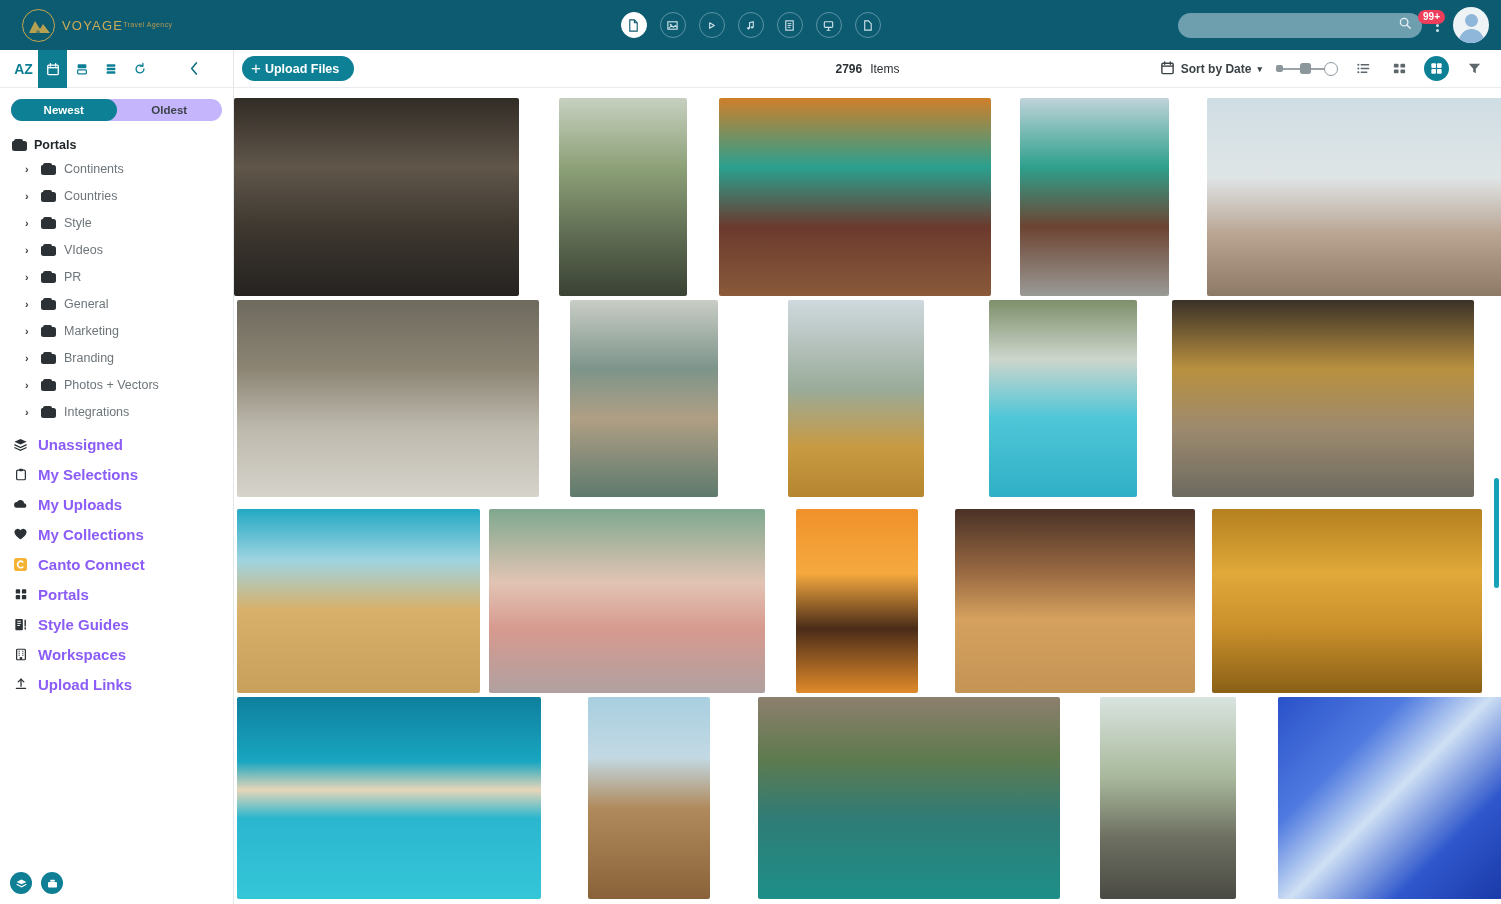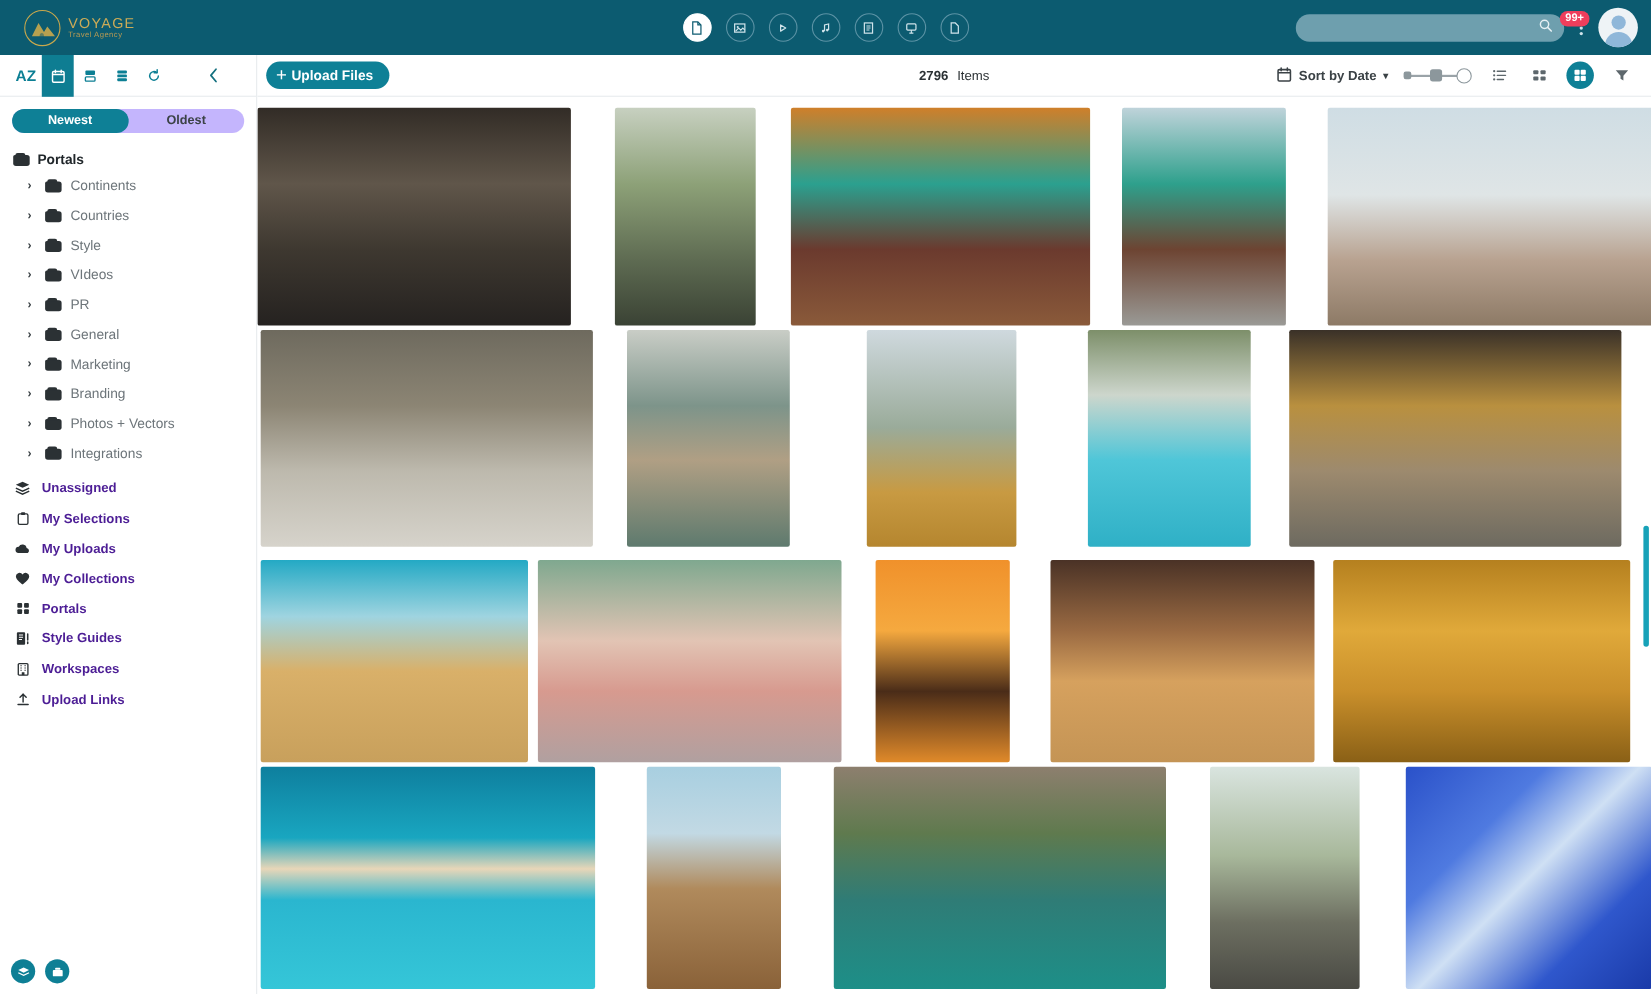--- a/index.html
+++ b/index.html
@@ -16,21 +16,21 @@
     position: absolute; top: 0; left: 0; width: 1501px; height: 50px;
     background: #0c5b70; display: flex; align-items: center;
   }
   .logo-wrap { display: flex; align-items: center; margin-left: 22px; gap: 7px; }
   .logo-mark {
     width: 33px; height: 33px; border-radius: 50%;
     border: 1.6px solid #c9a84c; position: relative; overflow: hidden;
     flex: none;
   }
   .logo-mark svg { position: absolute; top: 0; left: 0; }
-  .logo-text { display: flex; flex-direction: column; line-height: 1; }
+  .logo-text { display: flex; flex-direction: row; line-height: 1; }
   .logo-title { color: #cbab57; font-size: 13px; letter-spacing: 1.2px; font-weight: 400; }
   .logo-sub { color: #b89a53; font-size: 7px; letter-spacing: .4px; margin-top: 2px; }
 
   .topnav { position: absolute; left: 0; right: 0; display: flex; justify-content: center; gap: 13px; }
   .nav-ic {
     width: 26px; height: 26px; border-radius: 50%;
     border: 1.3px solid #5c93a5; display: flex; align-items: center; justify-content: center;
     color: #cfe3ea; cursor: pointer;
   }
   .nav-ic.active { background: #ffffff; border-color: #ffffff; color: #0c5b70; }
@@ -99,21 +99,21 @@
     content:''; position:absolute; left:0; top:2px; width:15px; height:10px;
     background:#2b3134; border-radius:1.5px 2.5px 2.5px 2.5px;
   }
   .fold:after {
     content:''; position:absolute; left:2px; top:0px; width:9px; height:3px;
     background:#2b3134; border-radius:2px 2px 0 0;
   }
   .menu { margin-top: 4px; }
   .menu-item {
     display: flex; align-items: center; gap: 9px; padding: 6.5px 0 6.5px 12px;
-    font-size: 12px; font-weight: bold; color: #4c1d95; cursor: pointer;
+    font-size: 15px; font-weight: bold; color: #8b5cf6; cursor: pointer;
   }
   .menu-item .mi { width: 17px; display: flex; align-items: center; justify-content: center; flex: none; }
 
   .corner-btns { position: absolute; left: 10px; bottom: 10px; display: flex; gap: 9px; }
   .cbtn {
     width: 22px; height: 22px; border-radius: 50%; background: #0e7f95;
     display: flex; align-items: center; justify-content: center; cursor: pointer;
   }
 
   
@@ -370,20 +370,29 @@
         <div class="menu-item">
           <span class="mi">
             <svg width="15" height="14" viewBox="0 0 16 15">
               <path d="M8 13.2S1.5 9.2 1.5 5.3A3.5 3.5 0 0 1 8 3.6a3.5 3.5 0 0 1 6.5 1.7c0 3.9-6.5 7.9-6.5 7.9z" fill="#2b3134"></path>
             </svg>
           </span>
           <span>My Collections</span>
         </div>
         <div class="menu-item">
           <span class="mi">
+            <svg width="15" height="15" viewBox="0 0 16 16">
+              <rect x="1" y="1" width="14" height="14" rx="3" fill="#f5b335"></rect>
+              <path d="M10.6 5.4a3.4 3.4 0 1 0 0 5.2" fill="none" stroke="#fff" stroke-width="1.6" stroke-linecap="round"></path>
+            </svg>
+          </span>
+          <span>Canto Connect</span>
+        </div>
+        <div class="menu-item">
+          <span class="mi">
             <svg width="14" height="14" viewBox="0 0 16 16">
               <rect x="2" y="2.5" width="5" height="5" rx="1" fill="#2b3134"></rect>
               <rect x="9" y="2.5" width="5" height="5" rx="1" fill="#2b3134"></rect>
               <rect x="2" y="9" width="5" height="5" rx="1" fill="#2b3134"></rect>
               <rect x="9" y="9" width="5" height="5" rx="1" fill="#2b3134"></rect>
             </svg>
           </span>
           <span>Portals</span>
         </div>
         <div class="menu-item">

